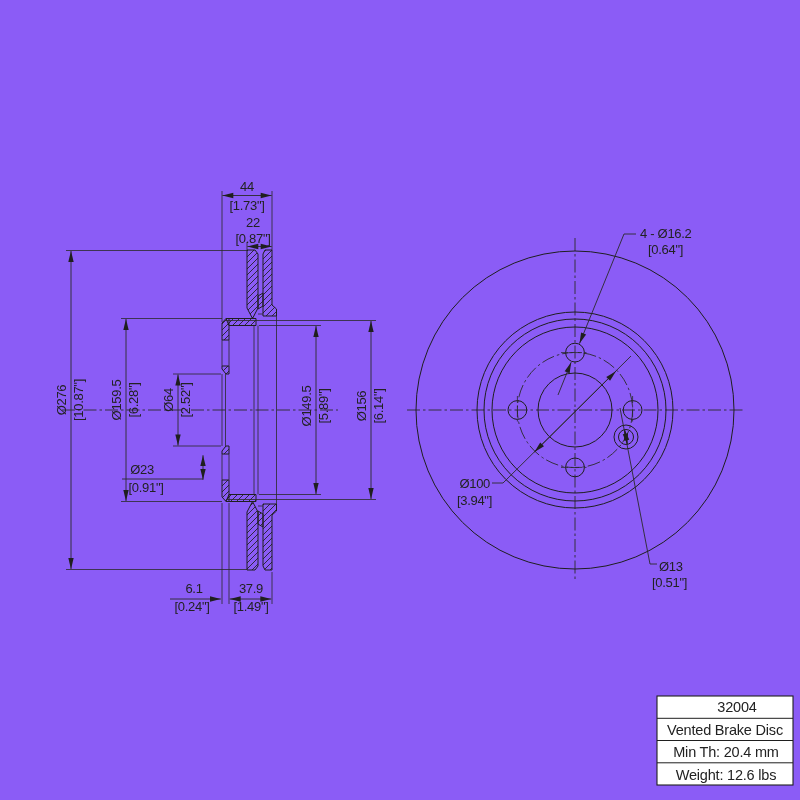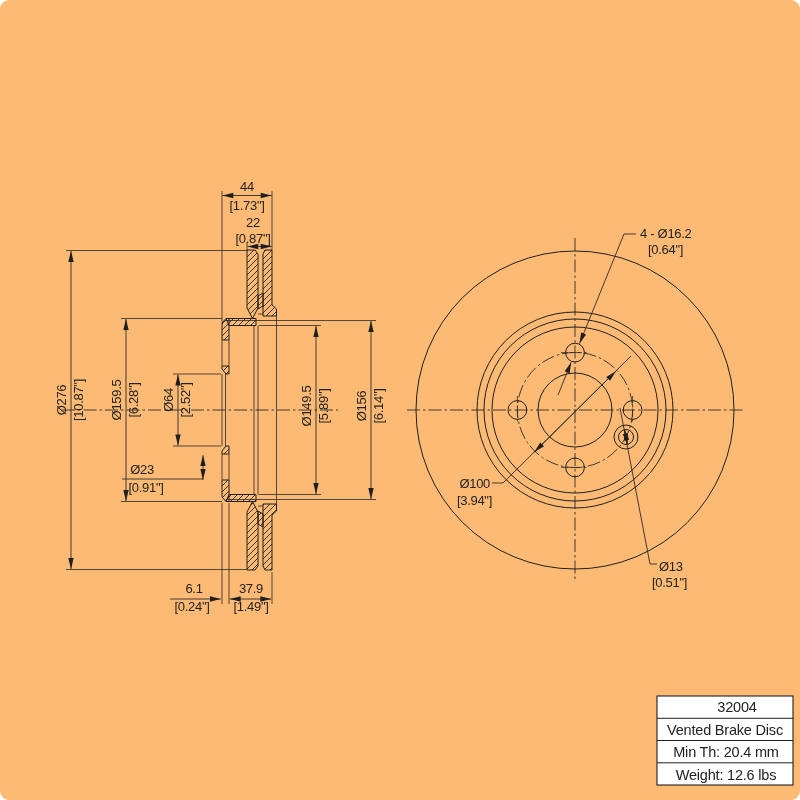--- a/index.html
+++ b/index.html
@@ -1,16 +1,16 @@
 <!DOCTYPE html>
 <html><head>
 <meta charset="utf-8">
 <style>
   html,body{margin:0;padding:0;background:#fff;}
-  .canvas{position:relative;width:800px;height:800px;background:#fdba74;overflow:hidden;border-radius:9px;}
+  .canvas{position:relative;width:800px;height:800px;background:#8b5cf6;overflow:hidden;}
   svg{display:block;}
   text{font-family:"Liberation Sans","DejaVu Sans",sans-serif;fill:#222;}
   .dt{font-size:13px;letter-spacing:-0.3px;}
   .tb{font-size:14.5px;letter-spacing:-0.2px;}
   .ln{stroke:#1f1f1f;stroke-width:1;fill:none;}
   .hatched{fill:url(#hatch);stroke:#1f1f1f;stroke-width:1;}
   .thin{stroke:#2a2a2a;stroke-width:0.8;fill:none;}
   .dim{stroke:#2a2a2a;stroke-width:0.9;fill:none;}
   .cl{stroke:#2a2a2a;stroke-width:0.9;fill:none;stroke-dasharray:13 3 2.5 3;}
   .clt{stroke:#2a2a2a;stroke-width:0.8;fill:none;stroke-dasharray:7 2.5 2 2.5;}

